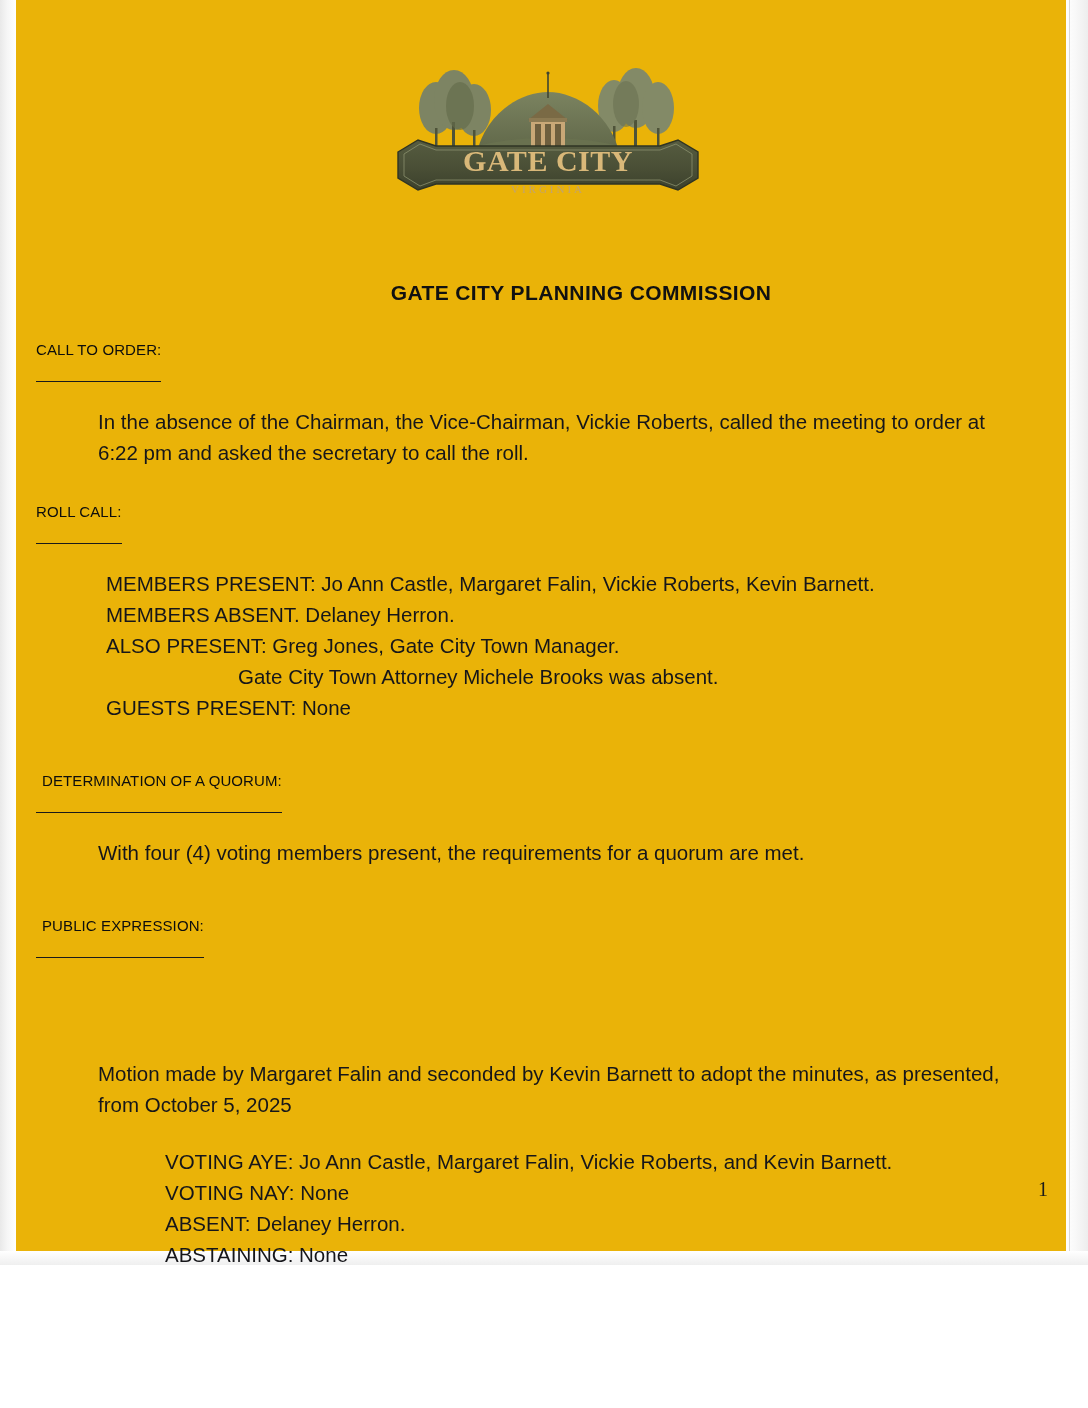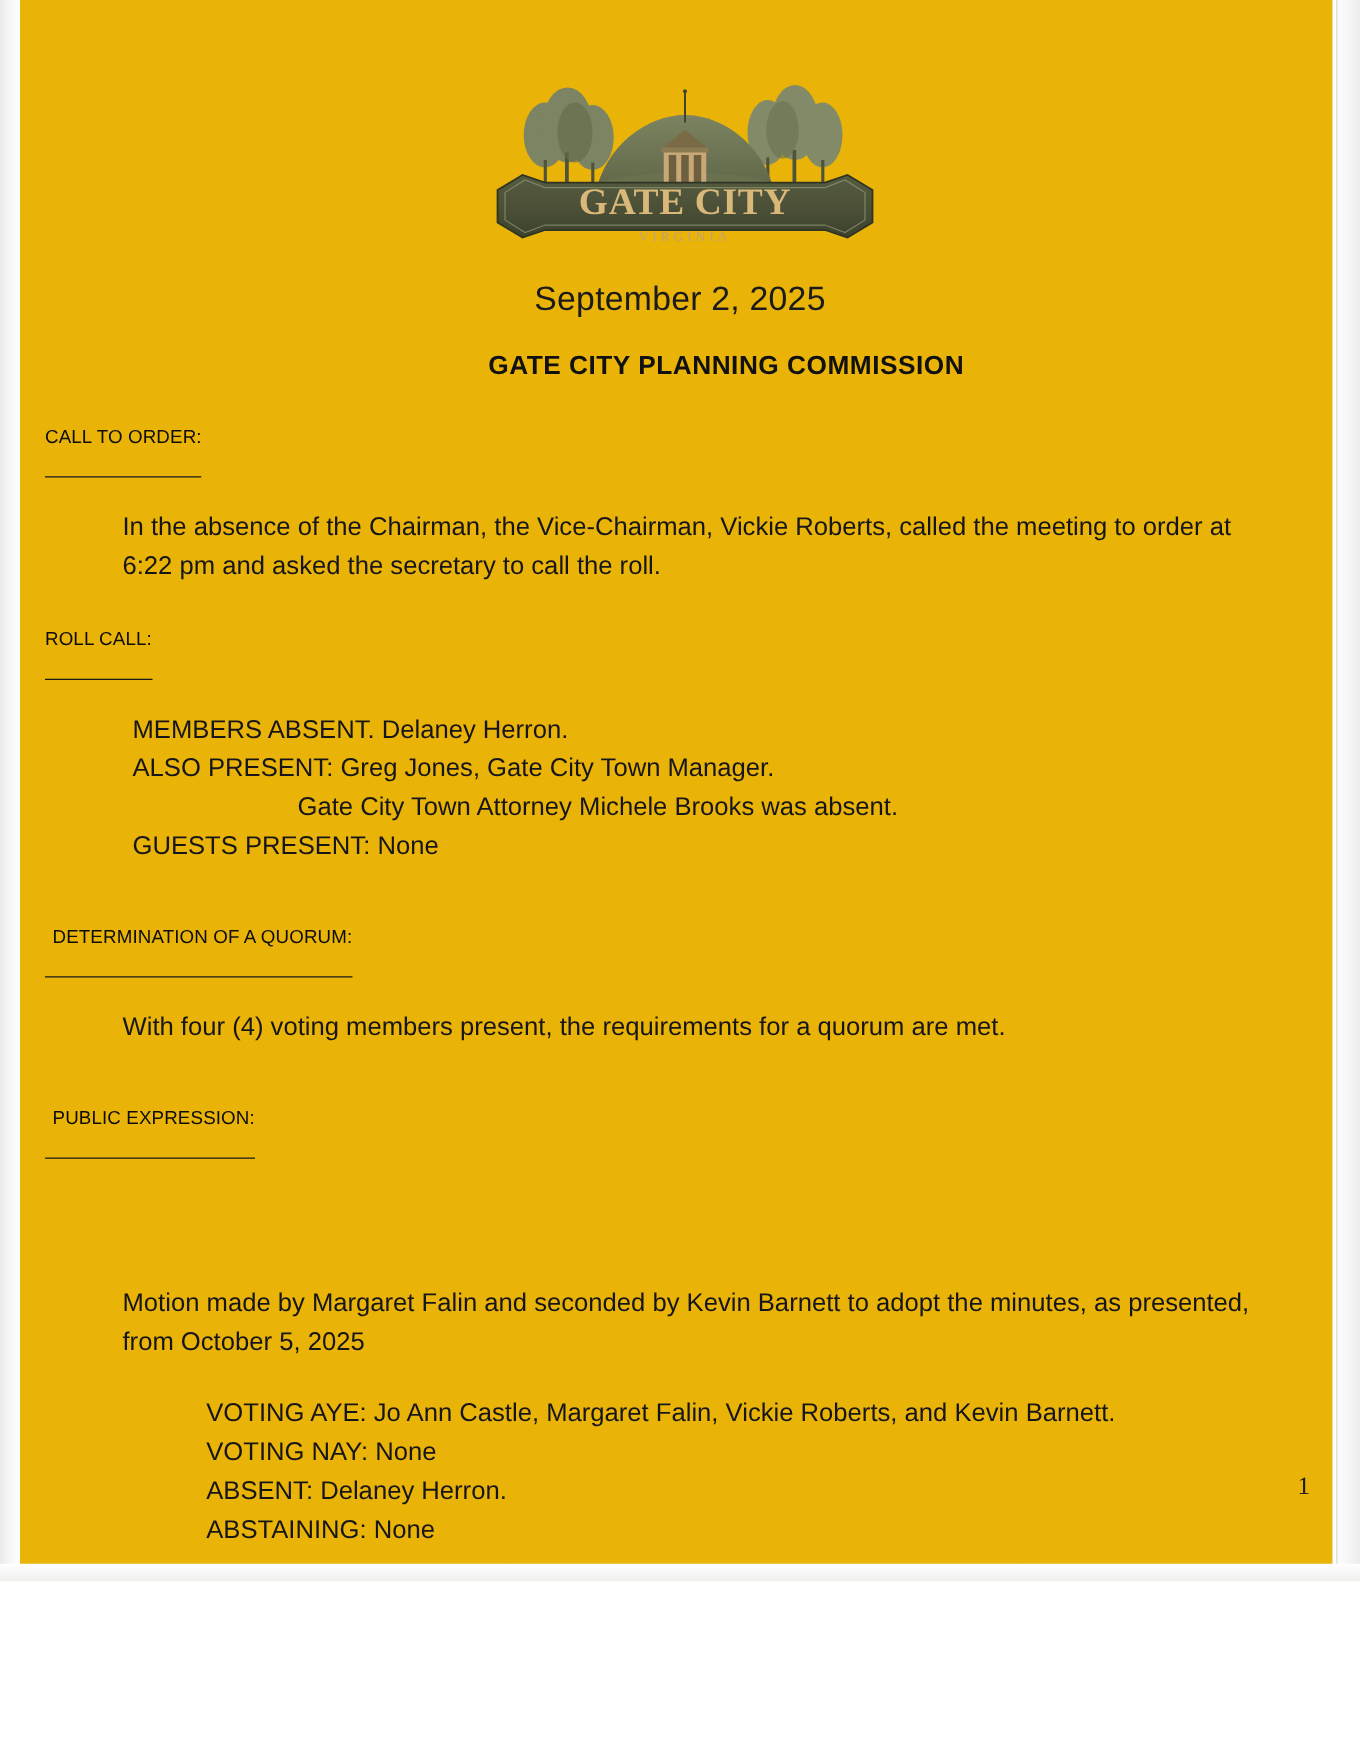--- a/index.html
+++ b/index.html
@@ -210,37 +210,37 @@
 
       <path d="M10 86 L30 74 L48 80 L272 80 L290 74 L310 86 L310 112 L290 124 L272 118 L48 118 L30 124 L10 112 Z" fill="url(#bannerGrad)" stroke="#2f3424" stroke-width="1.4"></path>
       <path d="M16 88 L32 78 L48 84 L272 84 L288 78 L304 88 L304 110 L288 120 L272 114 L48 114 L32 120 L16 110 Z" fill="none" stroke="#8e9470" stroke-width="1" opacity="0.75"></path>
 
       <text x="160" y="105" text-anchor="middle" font-family="'Liberation Serif', serif" font-size="30" font-weight="bold" fill="#d9b879" letter-spacing="0.5">GATE CITY</text>
 
       <text x="160" y="127" text-anchor="middle" font-family="'Liberation Serif', serif" font-size="11" letter-spacing="3" fill="#c2a36f">VIRGINIA</text>
     </svg>
   </div>
 
-  <div class="doc-date">September 2, 2025</div>
 
   <div class="doc-title">GATE CITY PLANNING COMMISSION</div>
 
   <div class="body-area">
 
 
     <div class="heading-row">
       <span class="heading">CALL TO ORDER:</span>
     </div>
     <p class="para indent-1" style="width:920px;">In the absence of the Chairman, the Vice-Chairman, Vickie Roberts, called the meeting to order at 6:22 pm and asked the secretary to call the roll.</p>
 
     <div class="block-spacer"></div>
 
     <div class="heading-row">
       <span class="heading">ROLL CALL:</span>
     </div>
+    <p class="para roll-line indent-2">MEMBERS PRESENT: Jo Ann Castle, Margaret Falin, Vickie Roberts, Kevin Barnett.</p>
     <p class="para roll-line indent-2">MEMBERS ABSENT. Delaney Herron.</p>
     <p class="para roll-line indent-2">ALSO PRESENT: Greg Jones, Gate City Town Manager.</p>
     <p class="para roll-line indent-4">Gate City Town Attorney Michele Brooks was absent.</p>
     <p class="para roll-line indent-2">GUESTS PRESENT:  None</p>
 
     <div class="block-spacer-lg"></div>
 
     <div class="heading-row">
       <span class="heading heading-indent">DETERMINATION OF A QUORUM:</span>
     </div>

